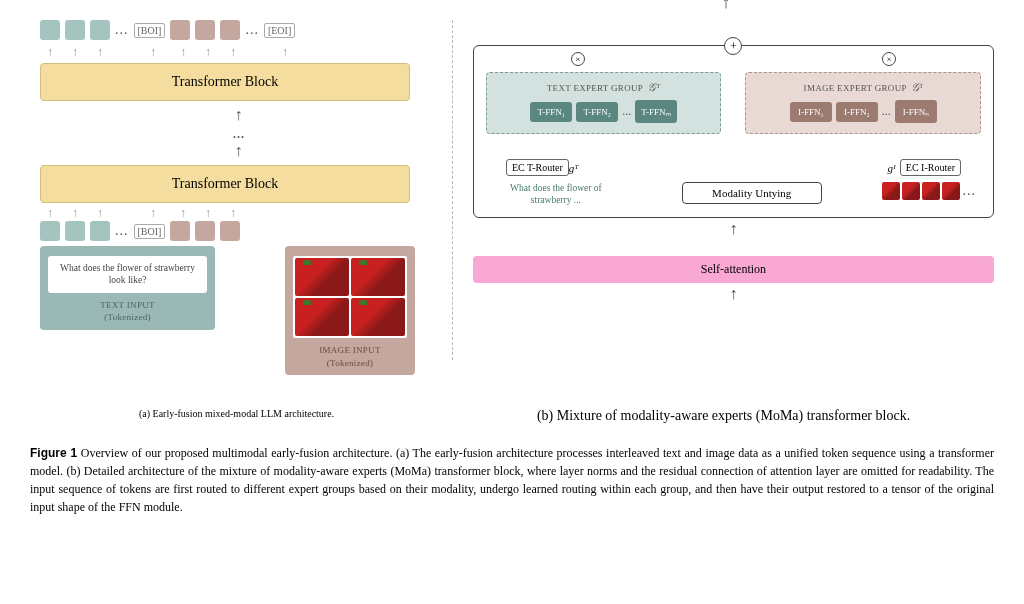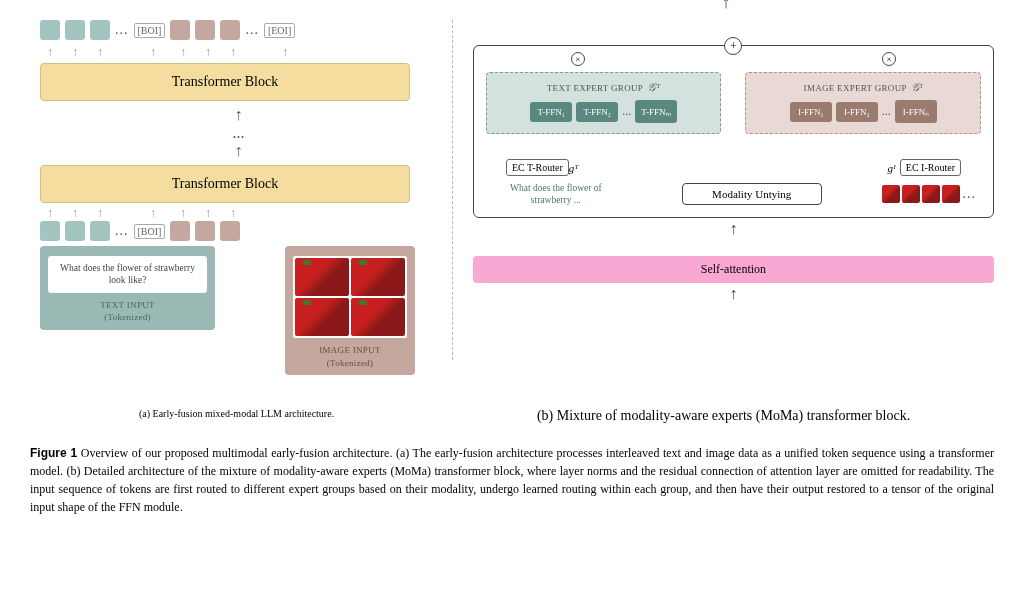--- a/index.html
+++ b/index.html
@@ -47,21 +47,21 @@
     .eg-title .gnot { font-style: italic; font-family: Georgia, serif; font-size: 11px; }
     .ffn-row { display: flex; gap: 4px; align-items: center; justify-content: center; }
     .ffn { border-radius: 3px; padding: 5px 4px; font-size: 9px; color: #fff; text-align: center; min-width: 42px; }
     .tffn { background: #5a8880; }
     .iffn { background: #9b7a70; }
     .ffn-dots { font-size: 12px; color: #555; }
     .router-row { display: flex; justify-content: space-between; align-items: center; margin-top: 25px; padding: 0 20px; gap: 10px; }
     .router { border: 1px solid #666; border-radius: 3px; padding: 2px 5px; font-size: 10px; background: #fff; }
     .gnot-inline { font-style: italic; font-size: 11px; }
     .modality-box { border: 1.5px solid #444; border-radius: 4px; padding: 4px 8px; font-size: 11px; background: #fff; margin: 10px auto 0 auto; width: 140px; text-align: center; }
-    .sample-row { display: flex; justify-content: space-between; align-items: center; margin-top: 6px; padding: 0 5px; gap: 12px; }
+    .sample-row { display: flex; justify-content: space-between; align-items: flex-start; margin-top: 6px; padding: 0 5px; gap: 12px; }
     .sample-text { font-size: 9.5px; color: #4a7a6a; text-align: center; line-height: 1.3; width: 130px; }
     .mini-straw-row { display: flex; gap: 2px; align-items: center; }
     .mini-straw { width: 18px; height: 18px; background: linear-gradient(135deg, #c82020 40%, #8b1818 60%); border-radius: 2px; }
     .self-attn { background: #f9a8d4; border-radius: 4px; padding: 6px; text-align: center; font-size: 12px; margin-top: 18px; }
     .pb-bot-arrow { text-align: center; font-size: 16px; color: #444; margin-top: 2px; }
     .mult-circle { border: 1.5px solid #444; border-radius: 50%; width: 14px; height: 14px; display: inline-flex; align-items: center; justify-content: center; font-size: 9px; background: #fff; position: absolute; }
   </style>
 </head>
 <body>
 

